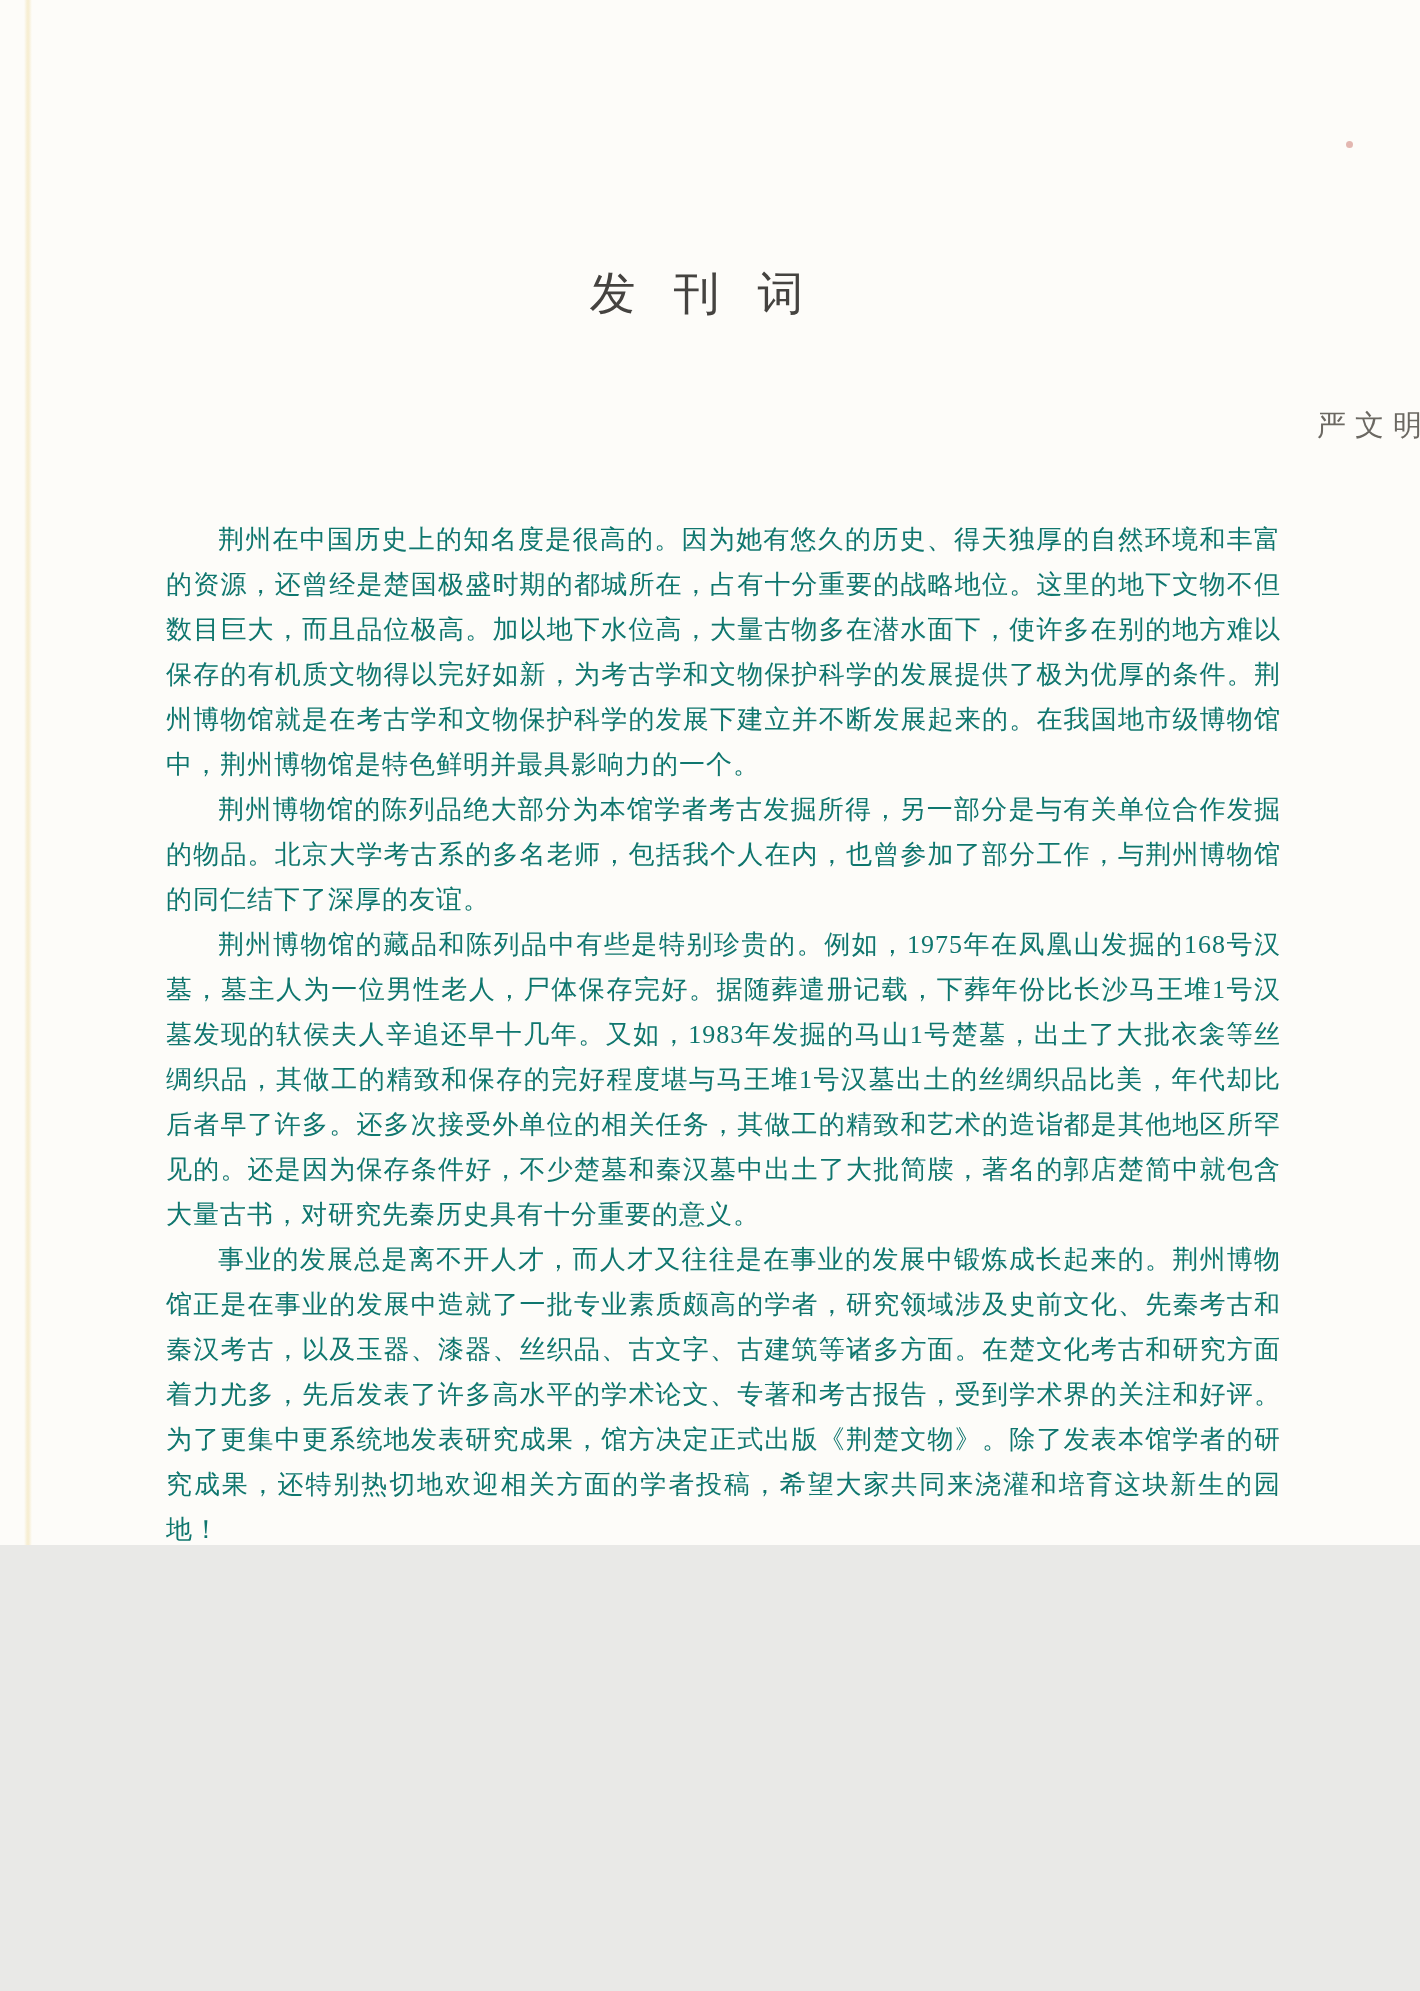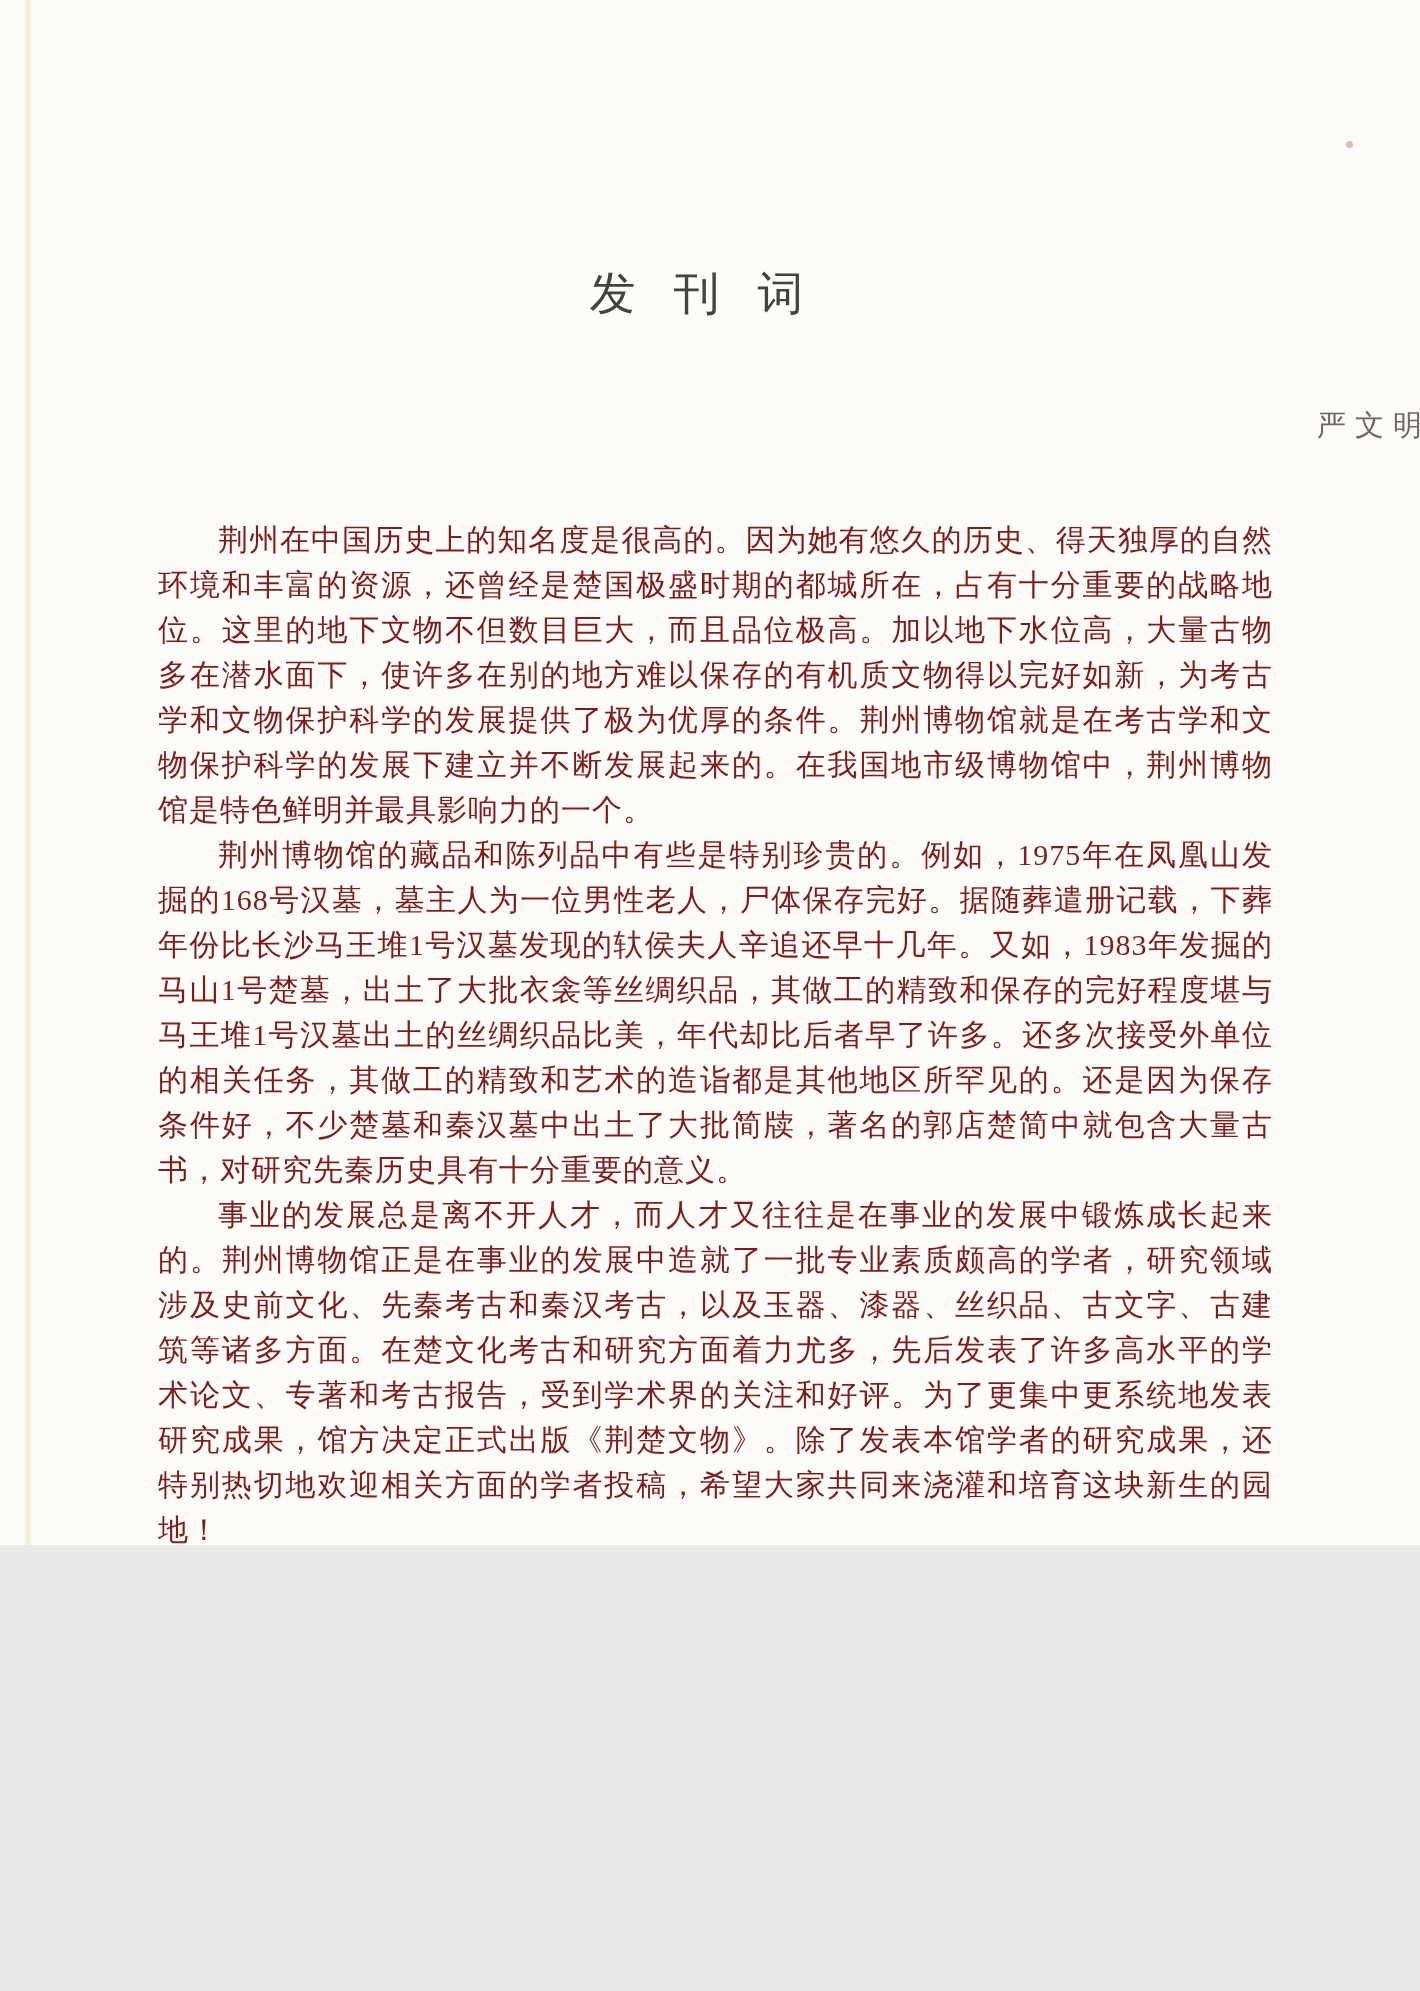--- a/index.html
+++ b/index.html
@@ -76,27 +76,27 @@
     text-align: right;
     font-size: 29px;
     font-weight: 400;
     line-height: 1.4;
     letter-spacing: 9px;
     color: #6b6862;
   }
   .doc-body {
     position: absolute;
     top: 517px;
-    left: 158px;
+    left: 166px;
     width: 1115px;
-    font-size: 30px;
+    font-size: 26px;
     line-height: 45px;
     letter-spacing: 1px;
     text-align: justify;
-    color: #7f1d1d;
+    color: #0f766e;
   }
   .doc-body p {
     margin: 0;
     text-indent: 2em;
   }
   .date-line {
     position: absolute;
     top: 1820px;
     right: 170px;
     font-size: 29px;
@@ -114,19 +114,20 @@
   <div class="edge-line"></div>
   <div class="corner-blotch"></div>
   <div class="speck"></div>
 
   <h1 class="doc-title">发刊词</h1>
 
   <div class="doc-author">严文明</div>
 
   <div class="doc-body">
     <p>荆州在中国历史上的知名度是很高的。因为她有悠久的历史、得天独厚的自然环境和丰富的资源，还曾经是楚国极盛时期的都城所在，占有十分重要的战略地位。这里的地下文物不但数目巨大，而且品位极高。加以地下水位高，大量古物多在潜水面下，使许多在别的地方难以保存的有机质文物得以完好如新，为考古学和文物保护科学的发展提供了极为优厚的条件。荆州博物馆就是在考古学和文物保护科学的发展下建立并不断发展起来的。在我国地市级博物馆中，荆州博物馆是特色鲜明并最具影响力的一个。</p>
+    <p>荆州博物馆的陈列品绝大部分为本馆学者考古发掘所得，另一部分是与有关单位合作发掘的物品。北京大学考古系的多名老师，包括我个人在内，也曾参加了部分工作，与荆州博物馆的同仁结下了深厚的友谊。</p>
     <p>荆州博物馆的藏品和陈列品中有些是特别珍贵的。例如，1975年在凤凰山发掘的168号汉墓，墓主人为一位男性老人，尸体保存完好。据随葬遣册记载，下葬年份比长沙马王堆1号汉墓发现的轪侯夫人辛追还早十几年。又如，1983年发掘的马山1号楚墓，出土了大批衣衾等丝绸织品，其做工的精致和保存的完好程度堪与马王堆1号汉墓出土的丝绸织品比美，年代却比后者早了许多。还多次接受外单位的相关任务，其做工的精致和艺术的造诣都是其他地区所罕见的。还是因为保存条件好，不少楚墓和秦汉墓中出土了大批简牍，著名的郭店楚简中就包含大量古书，对研究先秦历史具有十分重要的意义。</p>
     <p>事业的发展总是离不开人才，而人才又往往是在事业的发展中锻炼成长起来的。荆州博物馆正是在事业的发展中造就了一批专业素质颇高的学者，研究领域涉及史前文化、先秦考古和秦汉考古，以及玉器、漆器、丝织品、古文字、古建筑等诸多方面。在楚文化考古和研究方面着力尤多，先后发表了许多高水平的学术论文、专著和考古报告，受到学术界的关注和好评。为了更集中更系统地发表研究成果，馆方决定正式出版《荆楚文物》。除了发表本馆学者的研究成果，还特别热切地欢迎相关方面的学者投稿，希望大家共同来浇灌和培育这块新生的园地！</p>
   </div>
 
   <div class="date-line">2012年5月25日于北大蓝旗营</div>
 
 </div>
 
 </body></html>

